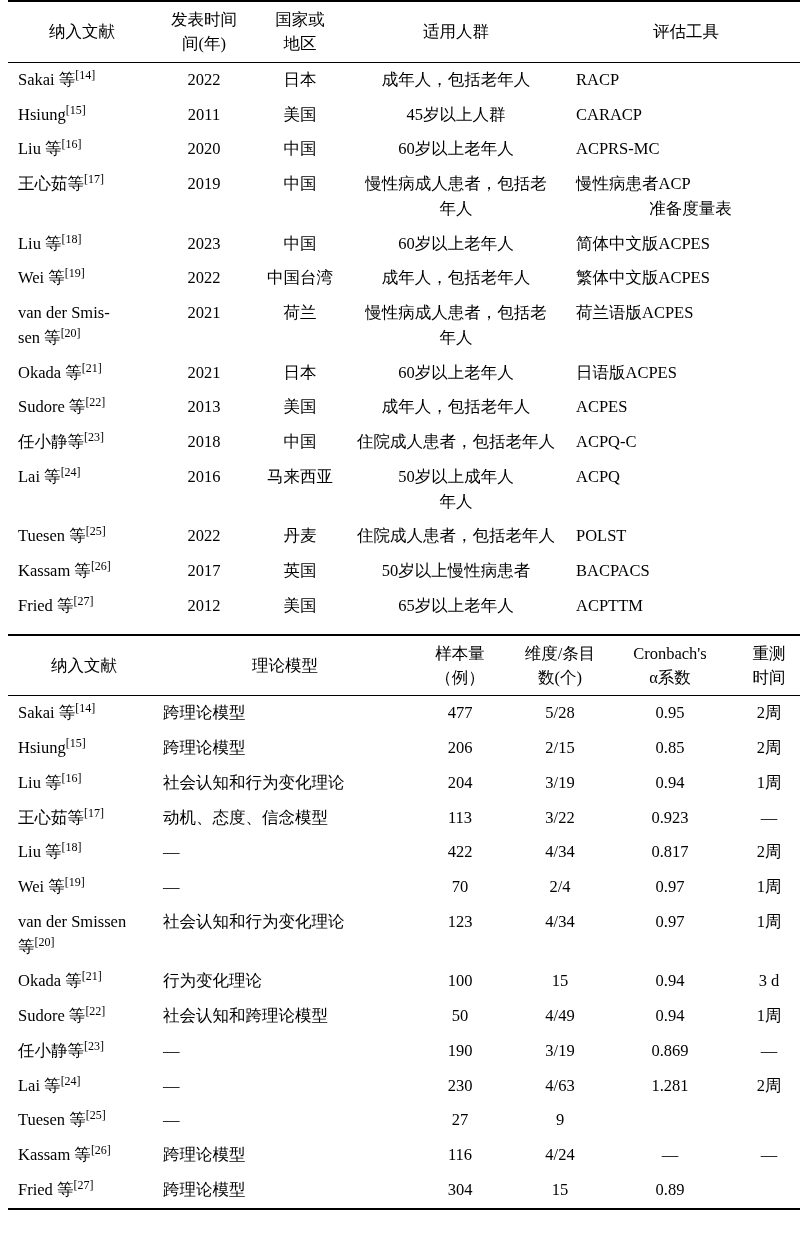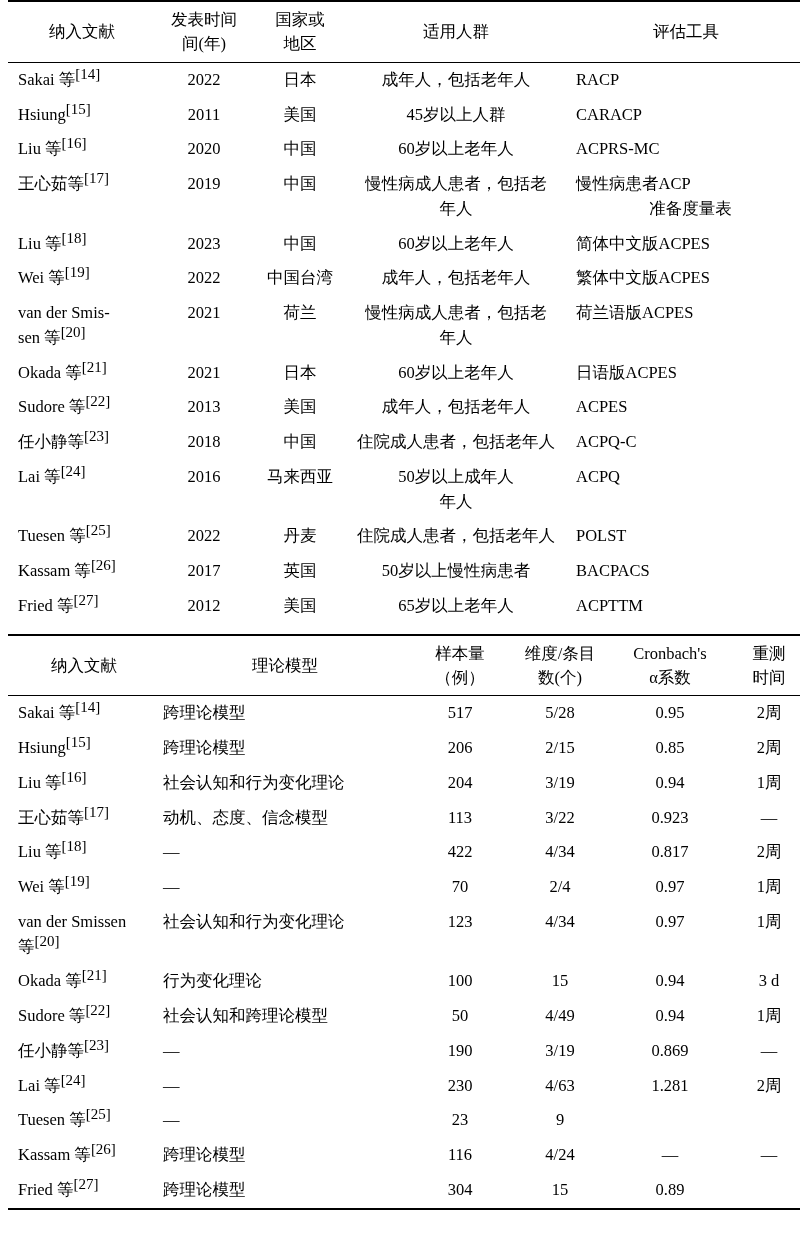--- a/index.html
+++ b/index.html
@@ -44,21 +44,21 @@
   }
   tbody td {
     font-size: 16.5px;
     padding: 5px 3px;
     line-height: 1.5;
     vertical-align: top;
   }
   .c-left { text-align: left; }
   .c-center { text-align: center; }
   sup {
-    font-size: 15px;
+    font-size: 12px;
     vertical-align: super;
     line-height: 0;
   }
   .cell-wrap {
     display: block;
     font-family: Liberation Serif, serif;
   }
   
   .t1 col.c1 { width: 148px; }
   .t1 col.c2 { width: 96px; }
@@ -326,21 +326,21 @@
         <td class="c-center hdr-two-line">
           <span>重测</span>
           <span>时间</span>
         </td>
       </tr>
     </thead>
     <tbody>
       <tr class="rule-thin">
         <td class="c-left col-name"><span>Sakai 等</span><sup>[14]</sup></td>
         <td class="col-model">跨理论模型</td>
-        <td class="c-center">517</td>
+        <td class="c-center">477</td>
         <td class="c-center">5/28</td>
         <td class="c-center">0.95</td>
         <td class="c-center">2周</td>
       </tr>
       <tr>
         <td class="c-left col-name"><span>Hsiung</span><sup>[15]</sup></td>
         <td class="col-model">跨理论模型</td>
         <td class="c-center">206</td>
         <td class="c-center">2/15</td>
         <td class="c-center">0.85</td>
@@ -417,21 +417,21 @@
         <td class="c-left col-name"><span>Lai 等</span><sup>[24]</sup></td>
         <td class="col-model">—</td>
         <td class="c-center">230</td>
         <td class="c-center">4/63</td>
         <td class="c-center">1.281</td>
         <td class="c-center">2周</td>
       </tr>
       <tr>
         <td class="c-left col-name"><span>Tuesen 等</span><sup>[25]</sup></td>
         <td class="col-model">—</td>
-        <td class="c-center">23</td>
+        <td class="c-center">27</td>
         <td class="c-center">9</td>
         <td class="c-center"></td>
         <td class="c-center"></td>
       </tr>
       <tr>
         <td class="c-left col-name"><span>Kassam 等</span><sup>[26]</sup></td>
         <td class="col-model">跨理论模型</td>
         <td class="c-center">116</td>
         <td class="c-center">4/24</td>
         <td class="c-center">—</td>

